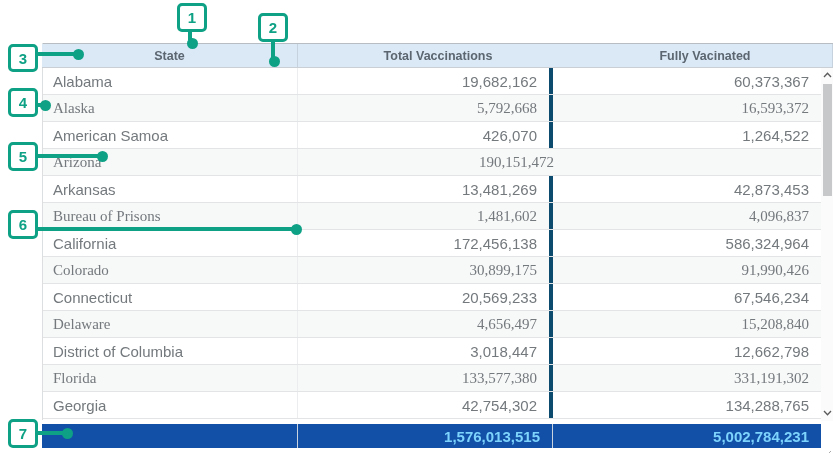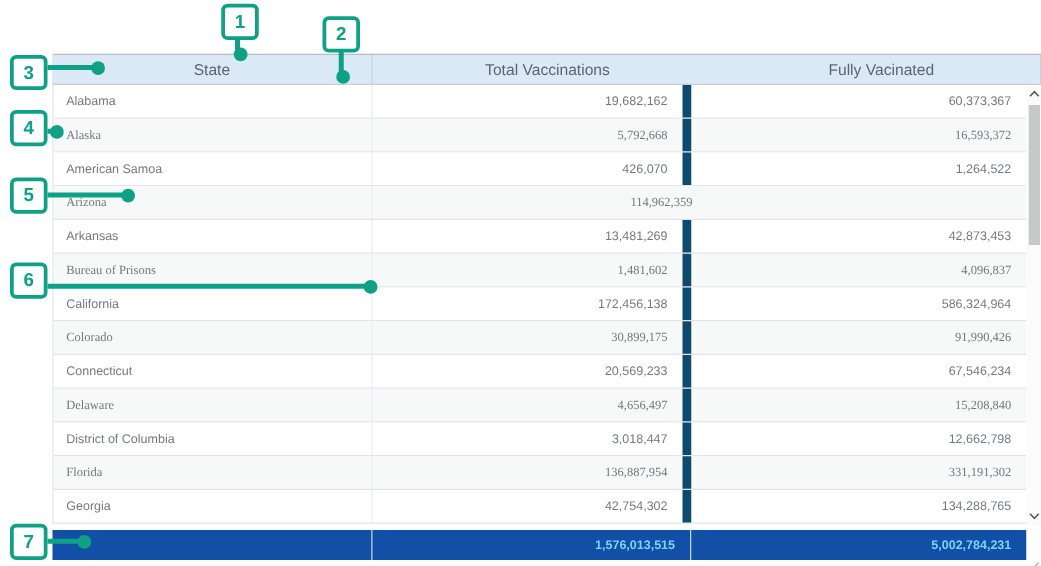--- a/index.html
+++ b/index.html
@@ -13,31 +13,31 @@
   }
   .canvas{position:relative;width:833px;height:453px;background:#fff;overflow:hidden;}
 
   
   .top-line{position:absolute;left:42px;top:43px;width:791px;height:1px;background:#b7bdc3;}
   .left-line{position:absolute;left:42px;top:43px;width:1px;height:377px;background:#dcdedf;}
 
   .thead{position:absolute;left:42px;top:44px;width:791px;height:24px;display:flex;
          background:var(--header_bg);border-bottom:1px solid #c9cfd5;box-sizing:border-box;}
   .th{box-sizing:border-box;display:flex;align-items:center;justify-content:center;
-      font-size:12.5px;font-weight:400;color:#5b6670;}
+      font-size:12.5px;font-weight:700;color:#5b6670;}
   .th.c1{width:256px;border-right:1px solid #c6d2de;}
   .th.c2{width:255px;border-right:1px solid #c6d2de;}
   .th.c3{width:280px;}
 
   .tbody{position:absolute;left:43px;top:68px;width:778px;height:352px;background:#fff;}
   .row{height:27px;display:flex;box-sizing:border-box;border-bottom:1px solid #e2e4e6;background:#fff;}
   .row.alt{background:#f7f8f8;font-family:Liberation Serif, serif;}
-  .td{box-sizing:border-box;display:flex;align-items:center;font-size:10px;color:#74797d;}
+  .td{box-sizing:border-box;display:flex;align-items:center;font-size:15px;color:#74797d;}
   .td.c1{width:255px;padding-left:10px;border-right:1px solid #ebedee;}
-  .td.c2{width:255px;justify-content:flex-end;padding-right:12px;border-right:7px solid #0c4a6e;}
+  .td.c2{width:255px;justify-content:flex-end;padding-right:12px;border-right:4px solid #0c4a6e;}
   .td.c3{width:268px;justify-content:flex-end;padding-right:12px;}
 
   .totals{position:absolute;left:42px;top:424px;width:779px;height:24px;display:flex;
           background:var(--totals_bg);}
   .totals .td{color:#7dd3fc;font-weight:700;}
   .totals .td.c1{width:256px;border-right:1px solid #c9d2df;}
   .totals .td.c2{border-right:1px solid #c9d2df;}
 
   
   .sb{position:absolute;left:821px;top:68px;width:12px;height:353px;background:#fbfbfb;}
@@ -80,21 +80,21 @@
         <div class="td c2">5,792,668</div>
         <div class="td c3">16,593,372</div>
       </div>
       <div class="row">
         <div class="td c1">American Samoa</div>
         <div class="td c2">426,070</div>
         <div class="td c3">1,264,522</div>
       </div>
       <div class="row alt">
         <div class="td c1">Arizona</div>
-        <div class="td c3">114,962,359</div>
+        <div class="td c3">190,151,472</div>
       </div>
       <div class="row">
         <div class="td c1">Arkansas</div>
         <div class="td c2">13,481,269</div>
         <div class="td c3">42,873,453</div>
       </div>
       <div class="row alt">
         <div class="td c1">Bureau of Prisons</div>
         <div class="td c2">1,481,602</div>
         <div class="td c3">4,096,837</div>
@@ -119,21 +119,21 @@
         <div class="td c2">4,656,497</div>
         <div class="td c3">15,208,840</div>
       </div>
       <div class="row">
         <div class="td c1">District of Columbia</div>
         <div class="td c2">3,018,447</div>
         <div class="td c3">12,662,798</div>
       </div>
       <div class="row alt">
         <div class="td c1">Florida</div>
-        <div class="td c2">136,887,954</div>
+        <div class="td c2">133,577,380</div>
         <div class="td c3">331,191,302</div>
       </div>
       <div class="row">
         <div class="td c1">Georgia</div>
         <div class="td c2">42,754,302</div>
         <div class="td c3">134,288,765</div>
       </div>
   </div>
 
   <div class="sb">

